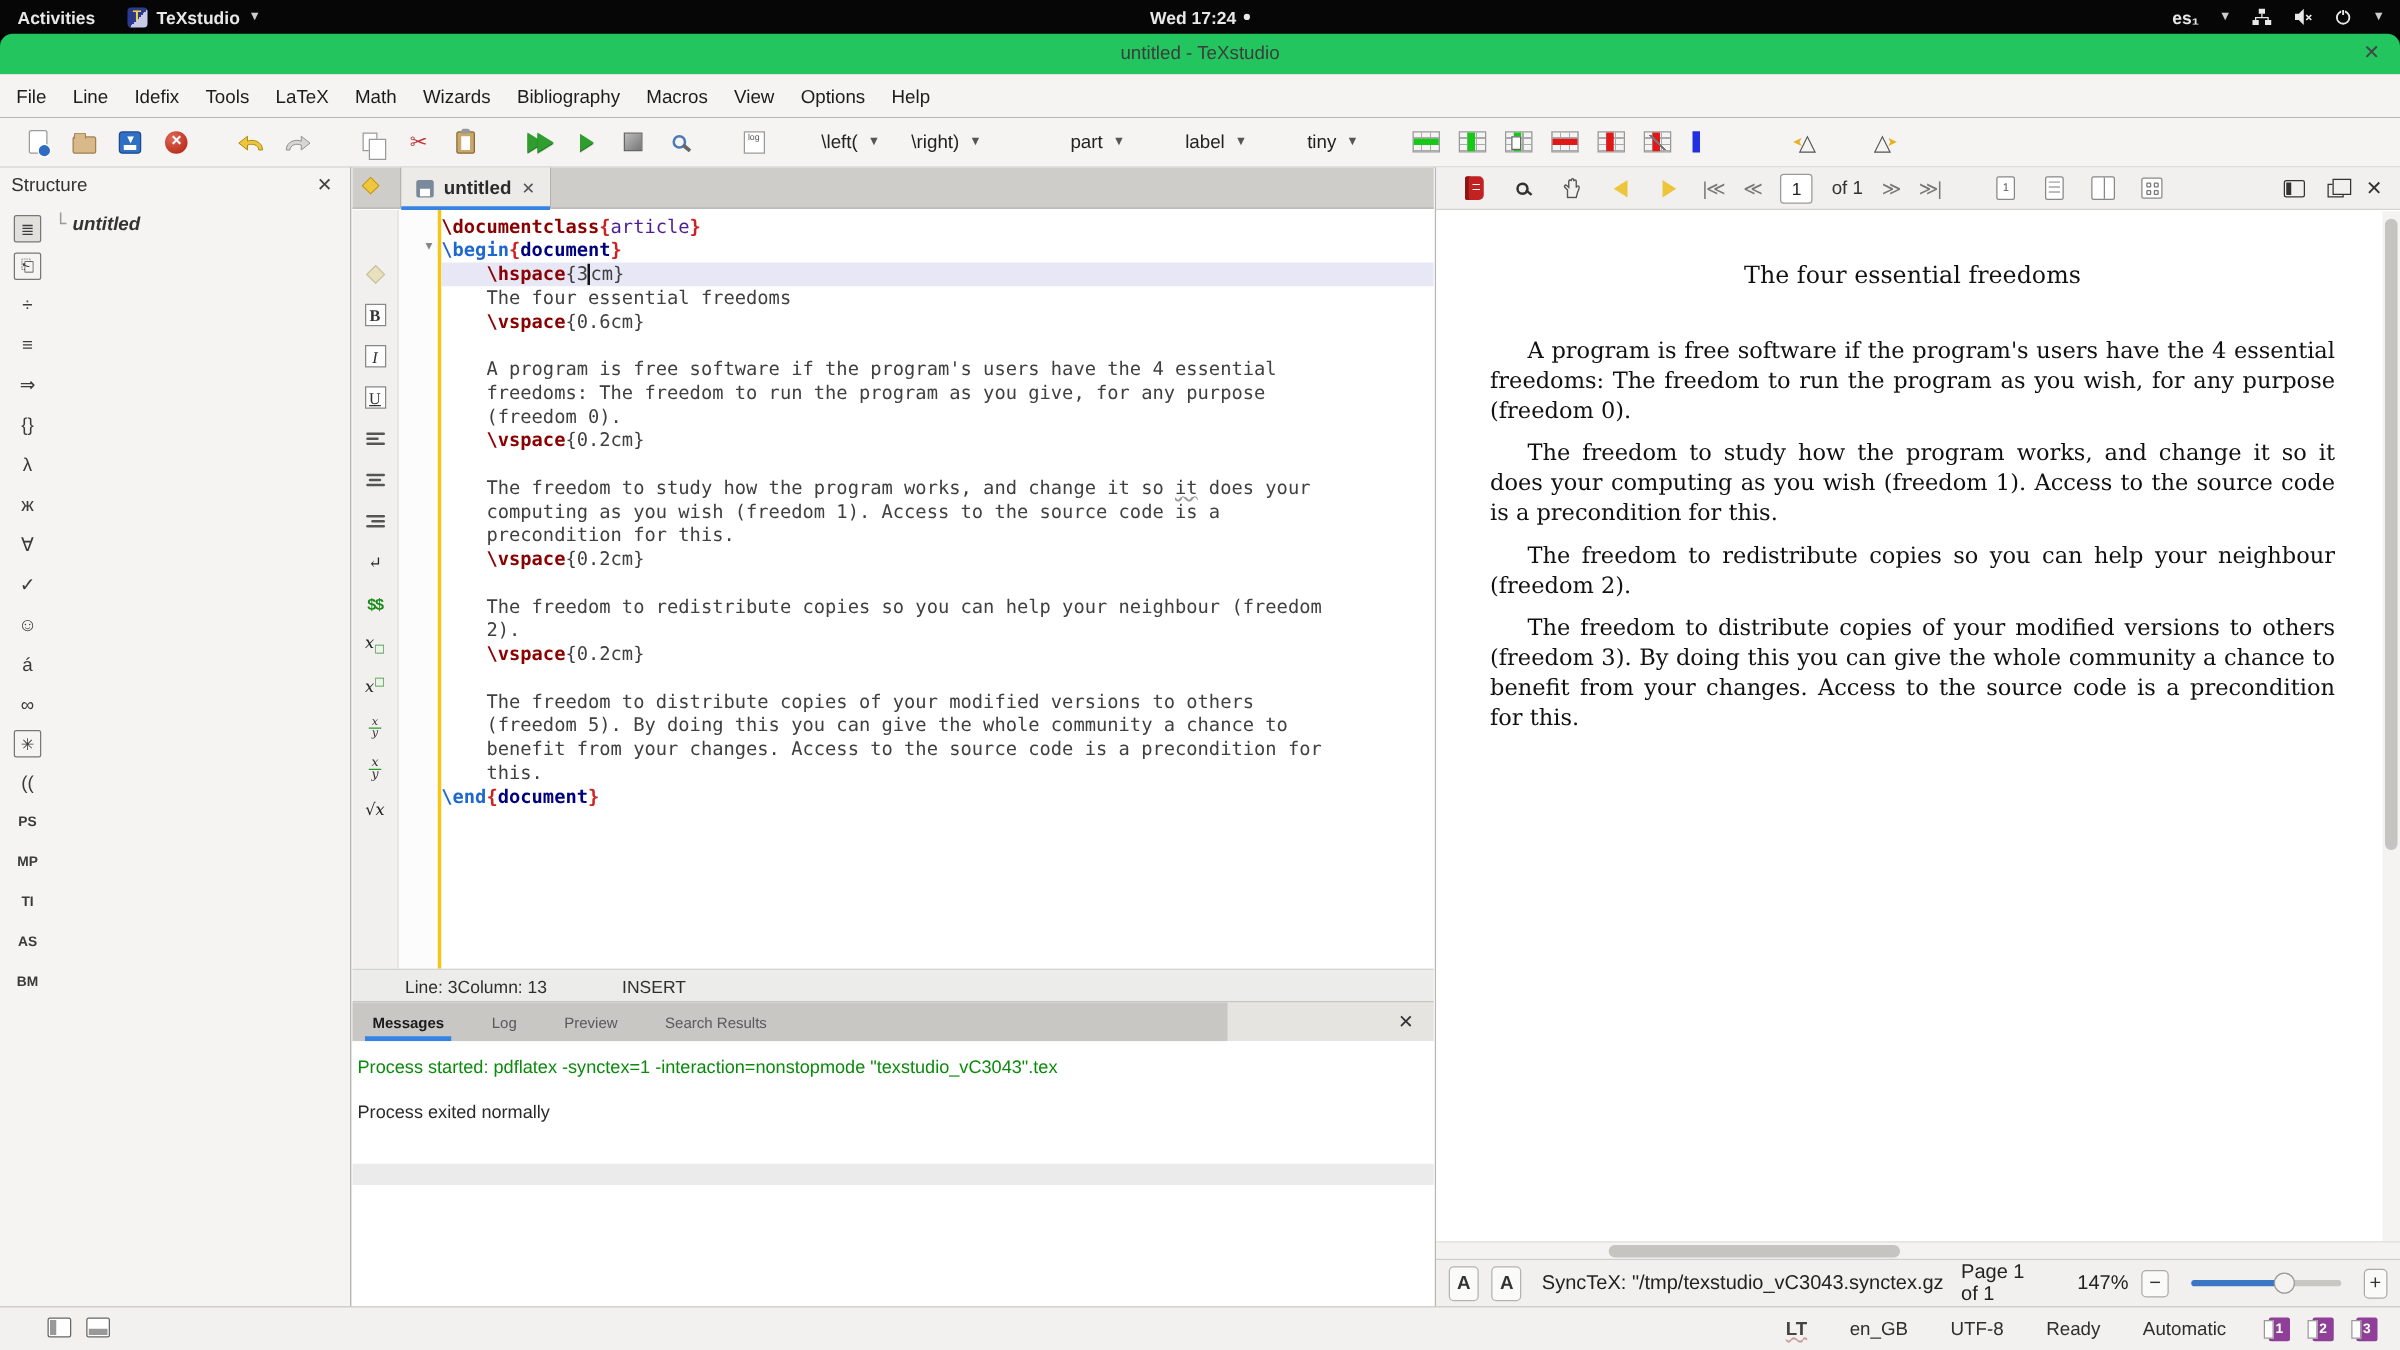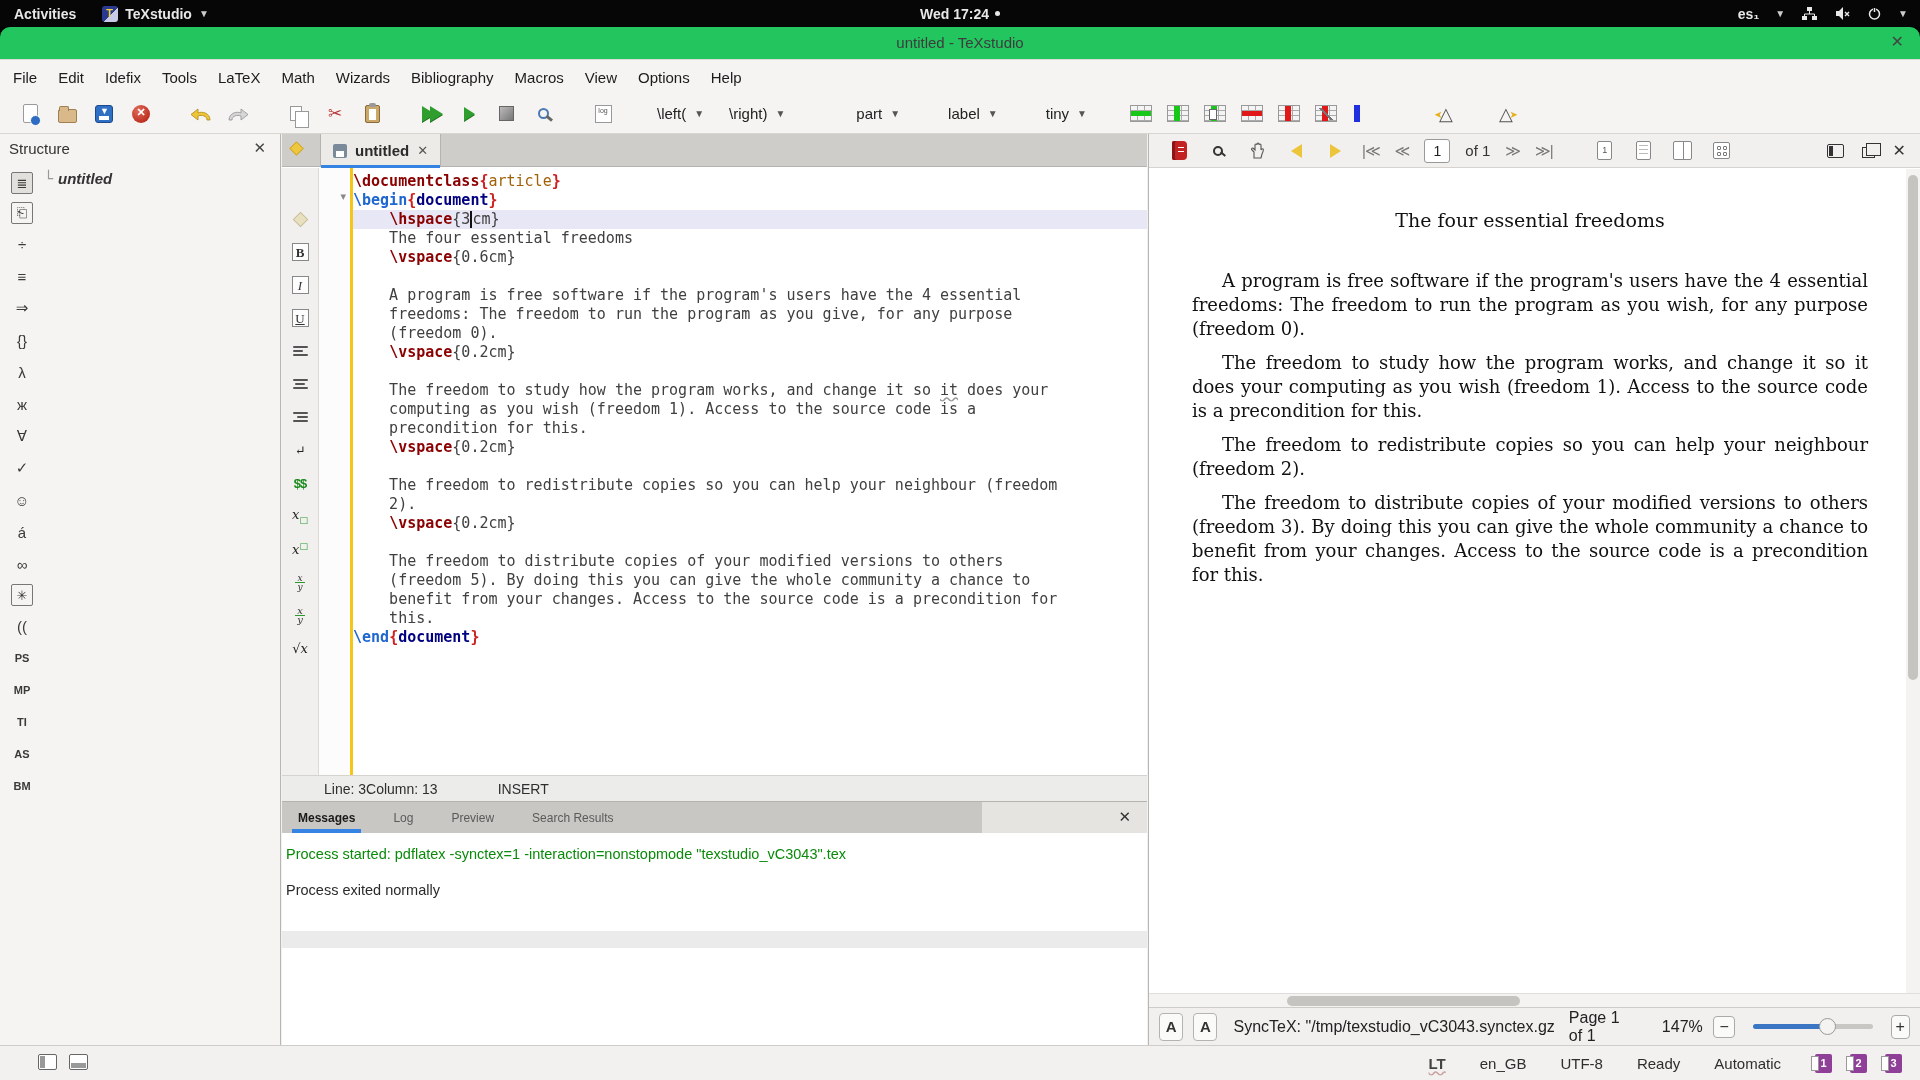--- a/index.html
+++ b/index.html
@@ -117,21 +117,21 @@
   .es-frac { display:flex; flex-direction:column; align-items:center; font-size:9px; line-height:8px; font-style:italic; font-family:"DejaVu Serif",serif; }
   .es-frac .top { border-bottom:1px solid #2a9a2a; padding:0 2px; }
   .gutter { width:31px; background:#fcfcfc; position:relative; }
   .fold-mark { position:absolute; right:4px; top:22px; font-size:11px; color:#888; }
   .yellow-rule { width:3px; background:#f5c518; }
   .code { flex:1; position:relative; font-family:"DejaVu Sans Mono", monospace; font-size:15px; line-height:19px; padding-top:4px; color:#404040; overflow:hidden; }
   .code-line { white-space:pre; height:19px; position:relative; }
   .code-line.hl { background:#e7e7f6; }
   .seg-cmd { color:#8b0000; font-weight:bold; }
   .seg-brace { color:#cc2222; font-weight:bold; }
-  .seg-green { color:#a16207; }
+  .seg-green { color:#4c1d95; }
   .seg-kw { color:#1e66d0; font-weight:bold; }
   .seg-env { color:#000080; font-weight:bold; }
   .seg-txt { color:#404040; }
   .seg-wavy { color:#404040; text-decoration:underline; text-decoration-style:wavy; text-decoration-color:#999; }
   .caret { display:inline-block; width:0; border-left:2px solid #111; height:17px; vertical-align:text-bottom; }
 
   .statusline { position:absolute; left:0; top:641px; width:100%; height:26px; background:#ececea; border-top:1px solid #d5d3cf; display:flex; align-items:center; font-size:14px; color:#2e2e2e; padding-left:42px; }
   .statusline .insert { margin-left:60px; }
 
   .messages { position:absolute; left:0; top:667px; width:100%; height:244px; background:#fff; border-top:1px solid #b5b3b0; }
@@ -242,21 +242,21 @@
     </div>
   </div>
 
   <div class="titlebar">
     <div class="title">untitled - TeXstudio</div>
     <div class="win-close">✕</div>
   </div>
 
   <div class="menubar" id="menubar">
       <span class="mb-item">File</span>
-      <span class="mb-item">Edit</span>
+      <span class="mb-item">Line</span>
       <span class="mb-item">Idefix</span>
       <span class="mb-item">Tools</span>
       <span class="mb-item">LaTeX</span>
       <span class="mb-item">Math</span>
       <span class="mb-item">Wizards</span>
       <span class="mb-item">Bibliography</span>
       <span class="mb-item">Macros</span>
       <span class="mb-item">View</span>
       <span class="mb-item">Options</span>
       <span class="mb-item">Help</span>

